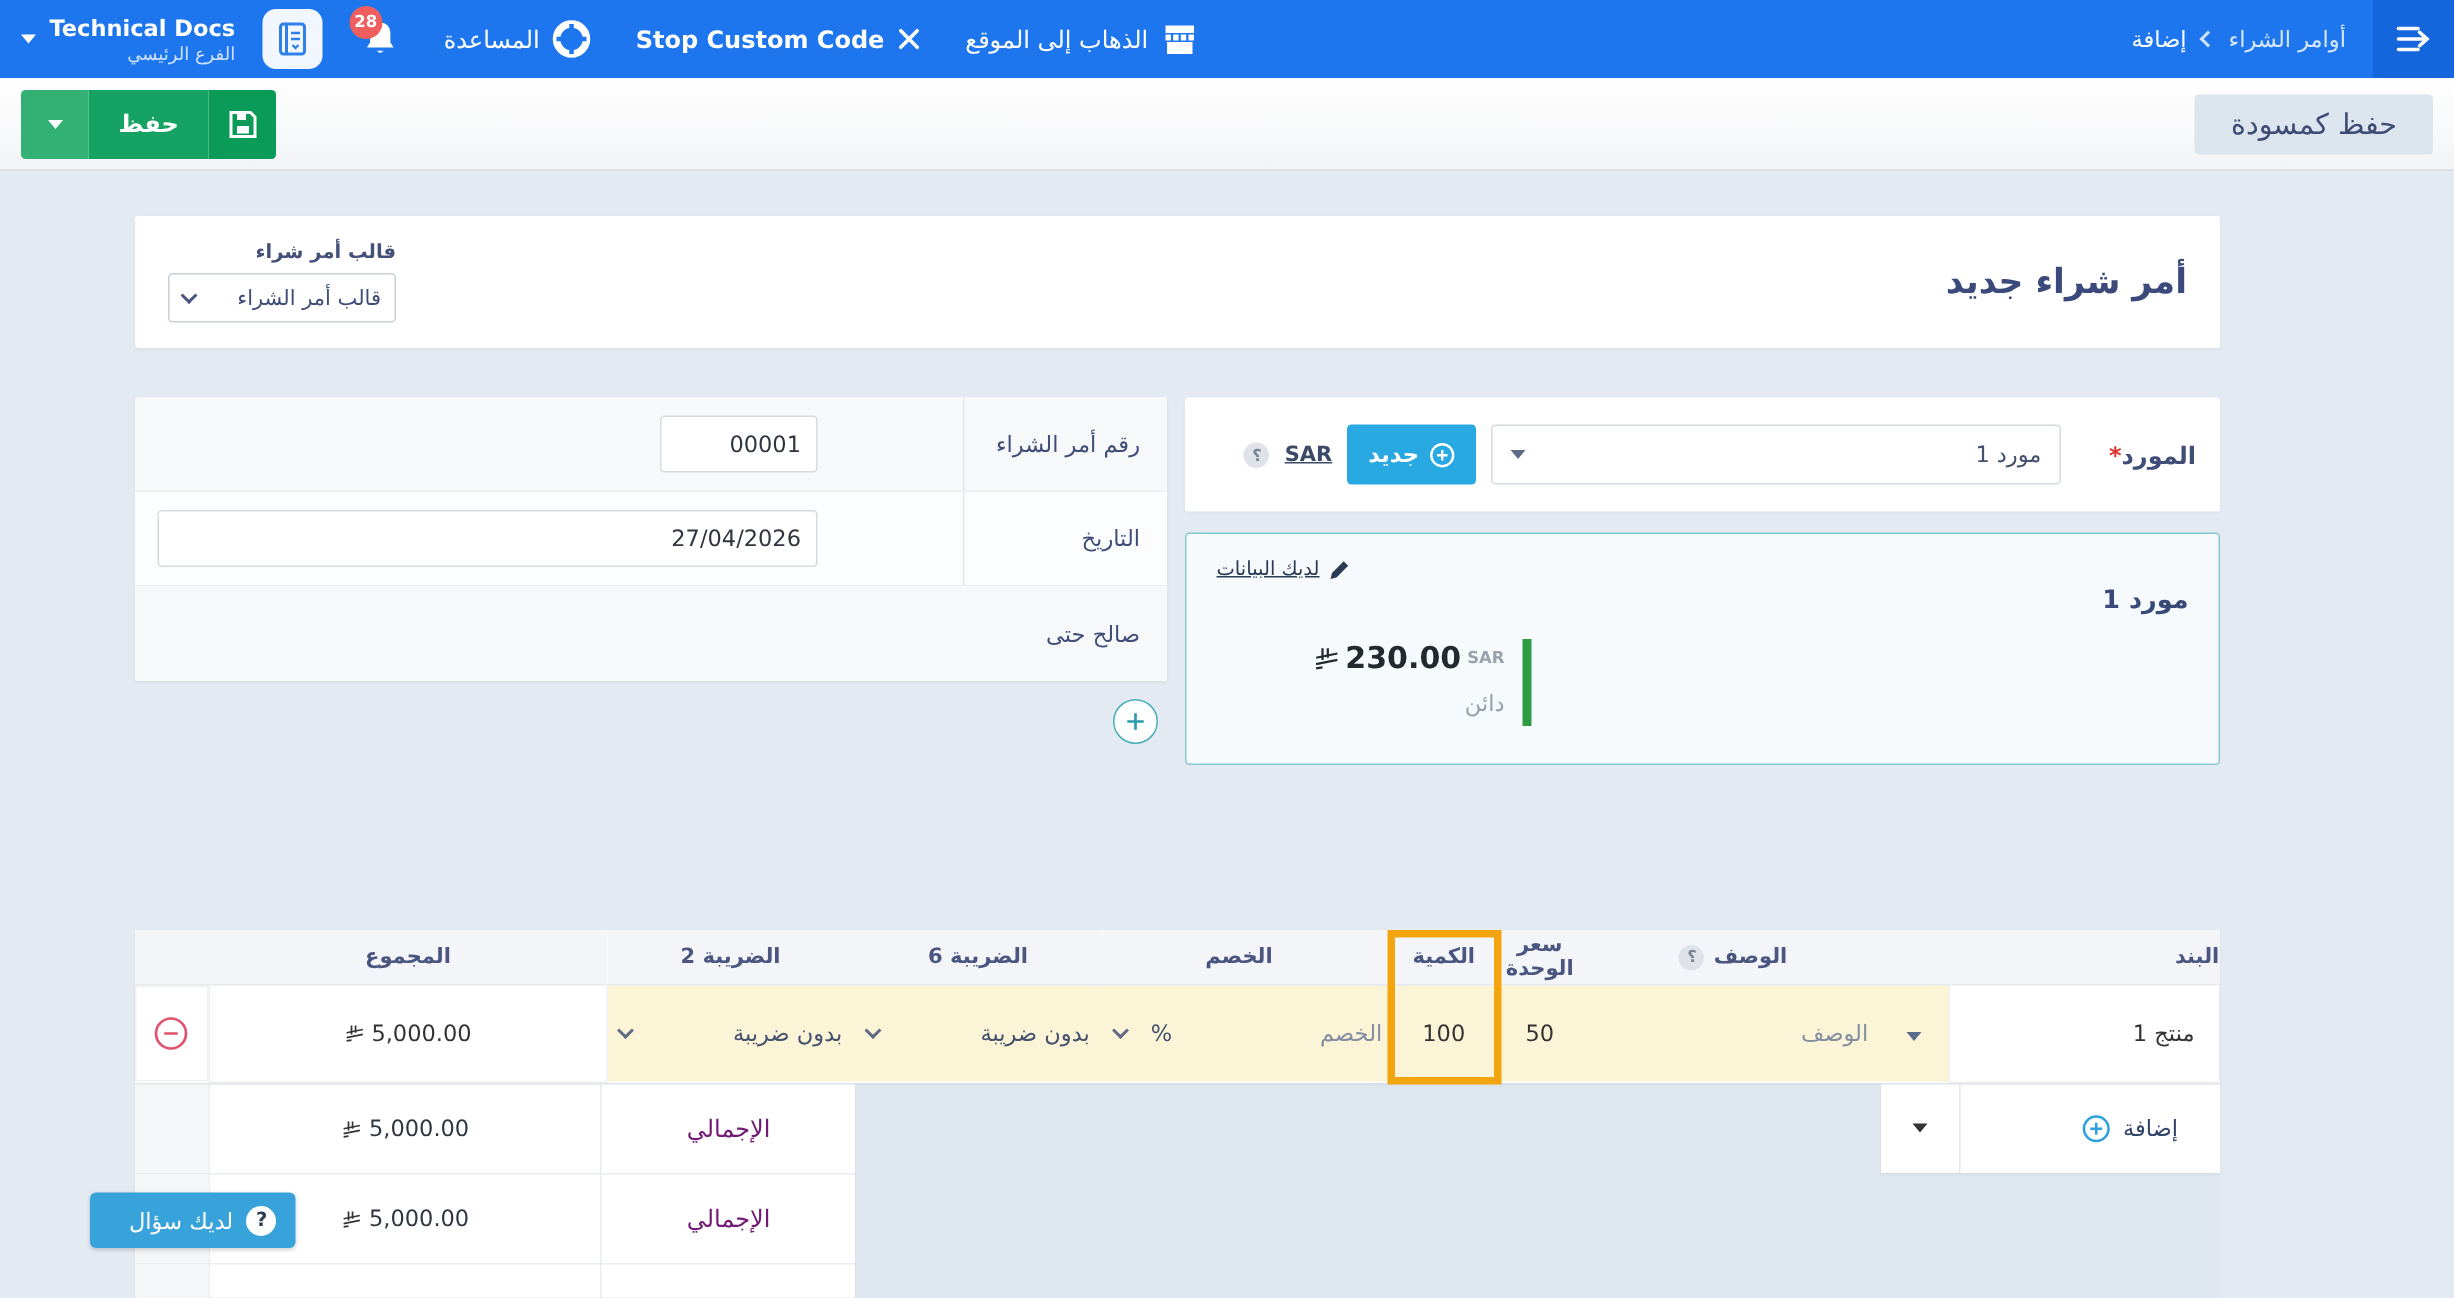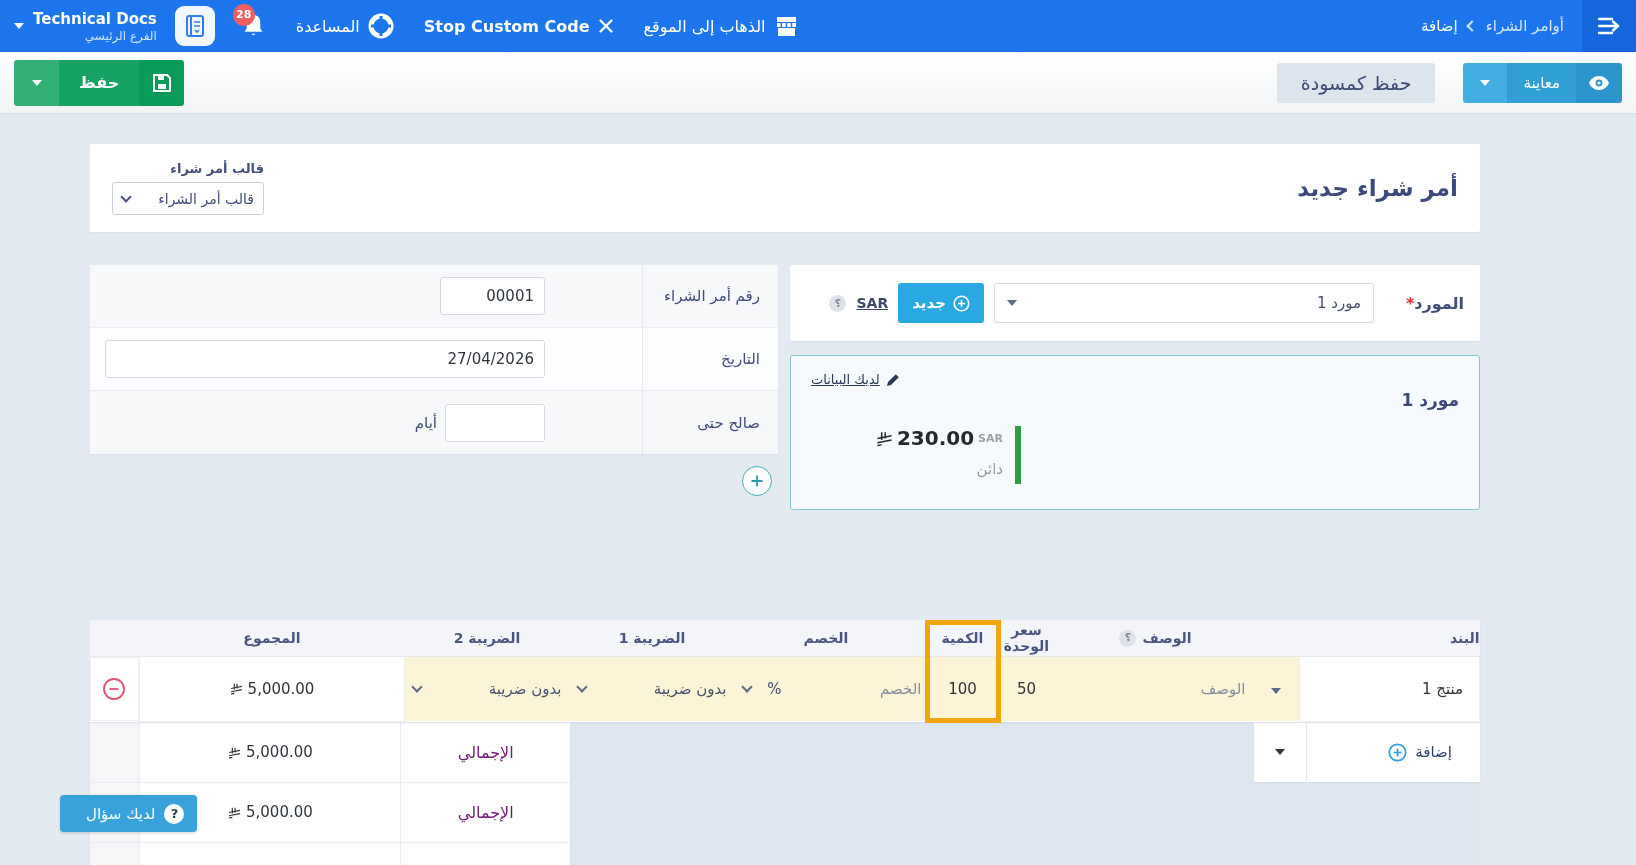--- a/index.html
+++ b/index.html
@@ -190,35 +190,20 @@
           <path d="M3 8h3.6v4H3zM8.1 8h3.6v4H8.1zM13.2 8h3.6v4h-3.6zM18.3 8H22v4h-3.7z" fill="#fff"></path>
           <path d="M4 13h17v8H4z" fill="#fff"></path>
         </svg>
       </span>
     </div>
   </div>
 </header>
 
 <div class="toolbar">
   <div class="t-right">
-    <div class="split">
-      <div class="pv-icon">
-        <span>
-          <svg width="22" height="16" viewBox="0 0 22 16">
-            <path d="M11 1C6 1 2.3 4.6 1 8c1.3 3.4 5 7 10 7s8.7-3.6 10-7c-1.3-3.4-5-7-10-7z" fill="#fff"></path>
-            <circle cx="11" cy="8" r="3.4" fill="#2b96cc"></circle>
-            <circle cx="11" cy="8" r="1.6" fill="#fff"></circle>
-          </svg>
-        </span>
-      </div>
-      <div class="pv-label">معاينة</div>
-      <div class="pv-caret">
-        <span class="caret-down" style="color:#fff;"></span>
-      </div>
-    </div>
     <button class="btn-draft">حفظ كمسودة</button>
   </div>
   <div class="save-split">
     <div class="sv-icon">
       <span>
         <svg width="20" height="20" viewBox="0 0 20 20">
           <path d="M2 2h13l3 3v13H2z" fill="none" stroke="#fff" stroke-width="2"></path>
           <rect x="6" y="11" width="8" height="5" fill="#fff"></rect>
           <rect x="6" y="3" width="6" height="4" fill="#fff"></rect>
         </svg>
@@ -307,24 +292,20 @@
           </div>
         </div>
         <div class="f-row">
           <div class="f-label">التاريخ</div>
           <div class="f-field">
             <input class="inp inp-date" value="27/04/2026" style="">
           </div>
         </div>
         <div class="f-row">
           <div class="f-label">صالح حتى</div>
-          <div class="f-field">
-            <input class="inp inp-days" value="" style="">
-            <span class="unit-lbl">أيام</span>
-          </div>
         </div>
       </section>
       <div class="add-section">
         <span>
           <svg width="14" height="14" viewBox="0 0 14 14" stroke="#2b9cac" stroke-width="1.8">
             <path d="M7 1.5v11M1.5 7h11"></path>
           </svg>
         </span>
       </div>
     </div>
@@ -353,21 +334,21 @@
             <th>
               <span class="th-desc">
                   <span>الوصف</span>
                   <span class="badge-q">؟</span>
                 </span>
             </th>
             <th>سعر الوحدة</th>
             <th>الكمية</th>
             <th style="text-align:left;padding-left:14px;">الخصم</th>
             <th></th>
-            <th>الضريبة 1</th>
+            <th>الضريبة 6</th>
             <th>الضريبة 2</th>
             <th>المجموع</th>
             <th></th>
           </tr>
         </thead>
         <tbody>
           <tr>
             <td class="white cell-item">منتج 1</td>
             <td class="yellow" style="text-align:center;">
               <span class="caret-down" style="color:#5b6b8c;"></span>

